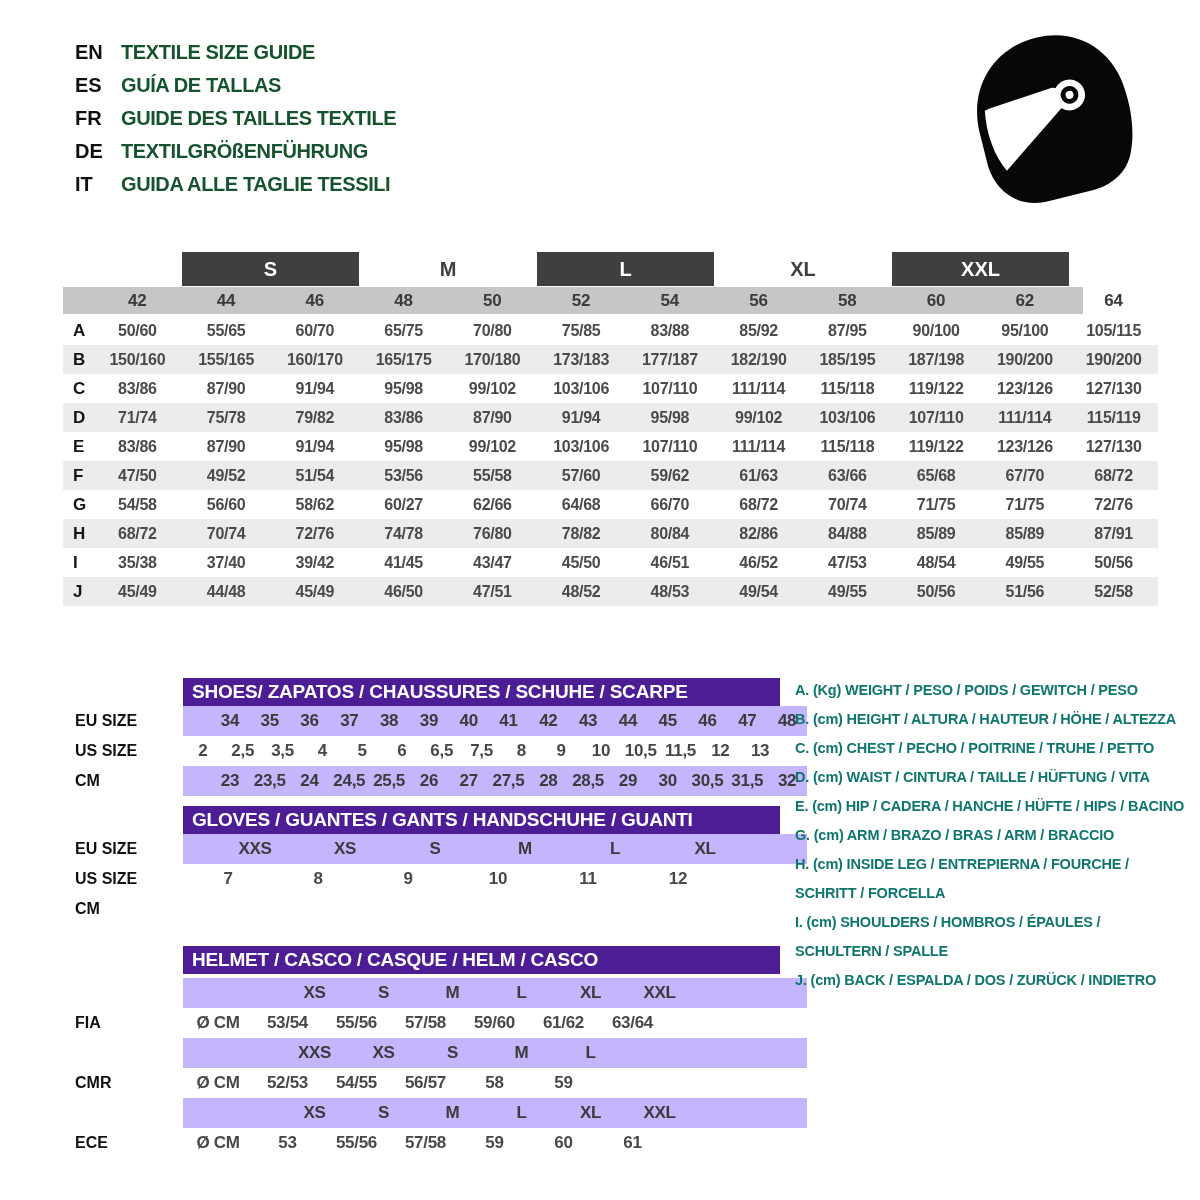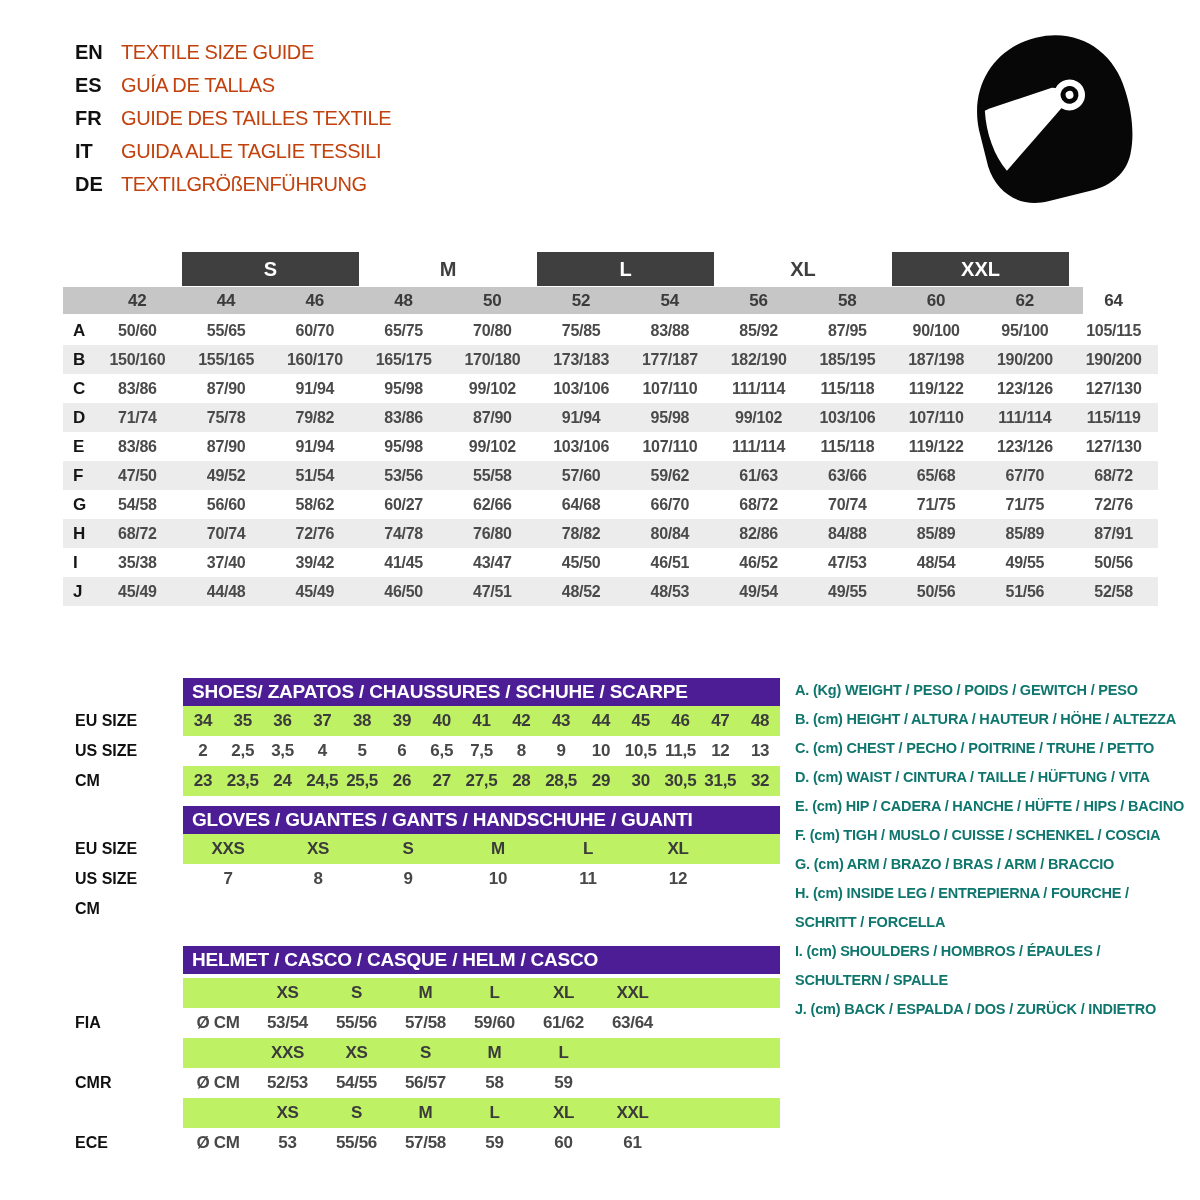--- a/index.html
+++ b/index.html
@@ -3,21 +3,21 @@
 <meta charset="utf-8">
 <style>
   html,body{margin:0;padding:0;background:#fff;}
   .page{position:relative;width:1200px;height:1200px;background:#ffffff;overflow:hidden;
         font-family:"Liberation Sans","DejaVu Sans",sans-serif;}
 
   
   #langs{position:absolute;left:75px;top:36px;}
   .lang-row{display:flex;height:33px;line-height:33px;}
   .lang-code{width:46px;font-weight:700;font-size:20px;color:#101010;}
-  .lang-title{font-weight:400;font-size:20px;color:#c2410c;letter-spacing:-0.4px;}
+  .lang-title{font-weight:700;font-size:20px;color:#14532d;letter-spacing:-0.4px;}
 
   
   #helmet-icon{position:absolute;left:966px;top:30px;width:172px;height:174px;}
 
   
   #main-table{position:absolute;left:63px;top:252px;width:1095px;}
   #group-row{display:grid;grid-template-columns:30px repeat(12,1fr);height:34px;}
   .gbox{background:#3f3f3f;color:#ffffff;font-size:20px;font-weight:700;text-align:center;line-height:34px;}
   .glabel{color:#3f3f3f;font-size:20px;font-weight:700;text-align:center;line-height:34px;}
   #num-band{position:relative;display:grid;grid-template-columns:30px repeat(12,1fr);height:27px;line-height:27px;margin-top:1px;}
@@ -32,21 +32,21 @@
   
   .subbar{position:absolute;left:183px;width:597px;height:28px;background:#4c1d95;color:#fff;
           font-weight:700;font-size:19px;line-height:28px;padding-left:9px;box-sizing:border-box;letter-spacing:-0.2px;}
   .subrows{position:absolute;left:63px;width:1137px;}
   #shoes-rows{top:706px;}
   #gloves-rows{top:834px;}
   #helmet-rows{top:978px;}
   .subrow{display:flex;height:30px;line-height:30px;}
   .sublabel{width:120px;padding-left:12px;box-sizing:border-box;font-size:16px;font-weight:700;color:#101010;}
   .subdata{width:597px;display:grid;}
-  .subdata.striped{background:#bef264;}
+  .subdata.striped{background:#c4b5fd;padding-left:27px;}
   .scell{text-align:center;font-size:17px;font-weight:700;color:#484848;letter-spacing:-0.3px;}
   .scell.hdr{color:#3b3b3b;}
   .shoegrid{grid-template-columns:repeat(15,1fr);}
   .glovegrid{grid-template-columns:repeat(6,90px);}
   .helmgrid{grid-template-columns:70px repeat(6,69px);}
 
   
   #legend{position:absolute;left:795px;top:676px;width:390px;}
   .legend-line{font-size:14.5px;font-weight:700;color:#0f766e;line-height:29px;letter-spacing:-0.2px;white-space:nowrap;}
 </style>
@@ -62,26 +62,26 @@
       </div>
       <div class="lang-row">
         <div class="lang-code">ES</div>
         <div class="lang-title">GUÍA DE TALLAS</div>
       </div>
       <div class="lang-row">
         <div class="lang-code">FR</div>
         <div class="lang-title">GUIDE DES TAILLES TEXTILE</div>
       </div>
       <div class="lang-row">
+        <div class="lang-code">DE</div>
+        <div class="lang-title">TEXTILGRÖßENFÜHRUNG</div>
+      </div>
+      <div class="lang-row">
         <div class="lang-code">IT</div>
         <div class="lang-title">GUIDA ALLE TAGLIE TESSILI</div>
-      </div>
-      <div class="lang-row">
-        <div class="lang-code">DE</div>
-        <div class="lang-title">TEXTILGRÖßENFÜHRUNG</div>
       </div>
     </div>
 
   <svg id="helmet-icon" viewBox="0 0 100 100">
     <g transform="rotate(-14 50 50)">
       <path d="M52 3 C77 3 94 21 95 45 C96 58 94 72 89 82 C84 92 74 97 62 97 L36 97 C20 97 8 86 7 69 L7 47 C8 21 27 3 52 3 Z" fill="#070707"></path>
       <path d="M13 37 C10.5 50 12 64 17 74 L57 46 C62 42 61 35 54 33.5 L16 36.5 Z" fill="#ffffff"></path>
       <circle cx="63" cy="40" r="9" fill="#ffffff"></circle>
       <circle cx="63" cy="40" r="5.2" fill="#070707"></circle>
       <circle cx="63" cy="40" r="2.3" fill="#ffffff"></circle>
@@ -443,23 +443,20 @@
       <div class="legend-item">
         <div class="legend-line">C. (cm) CHEST / PECHO / POITRINE / TRUHE / PETTO</div>
       </div>
       <div class="legend-item">
         <div class="legend-line">D. (cm) WAIST / CINTURA / TAILLE / HÜFTUNG / VITA</div>
       </div>
       <div class="legend-item">
         <div class="legend-line">E. (cm) HIP / CADERA / HANCHE / HÜFTE / HIPS / BACINO</div>
       </div>
       <div class="legend-item">
-        <div class="legend-line">F. (cm) TIGH / MUSLO / CUISSE / SCHENKEL / COSCIA</div>
-      </div>
-      <div class="legend-item">
         <div class="legend-line">G. (cm) ARM / BRAZO / BRAS / ARM / BRACCIO</div>
       </div>
       <div class="legend-item">
         <div class="legend-line">H. (cm) INSIDE LEG / ENTREPIERNA / FOURCHE /</div>
         <div class="legend-line">SCHRITT / FORCELLA</div>
       </div>
       <div class="legend-item">
         <div class="legend-line">I. (cm) SHOULDERS / HOMBROS / ÉPAULES /</div>
         <div class="legend-line">SCHULTERN / SPALLE</div>
       </div>

